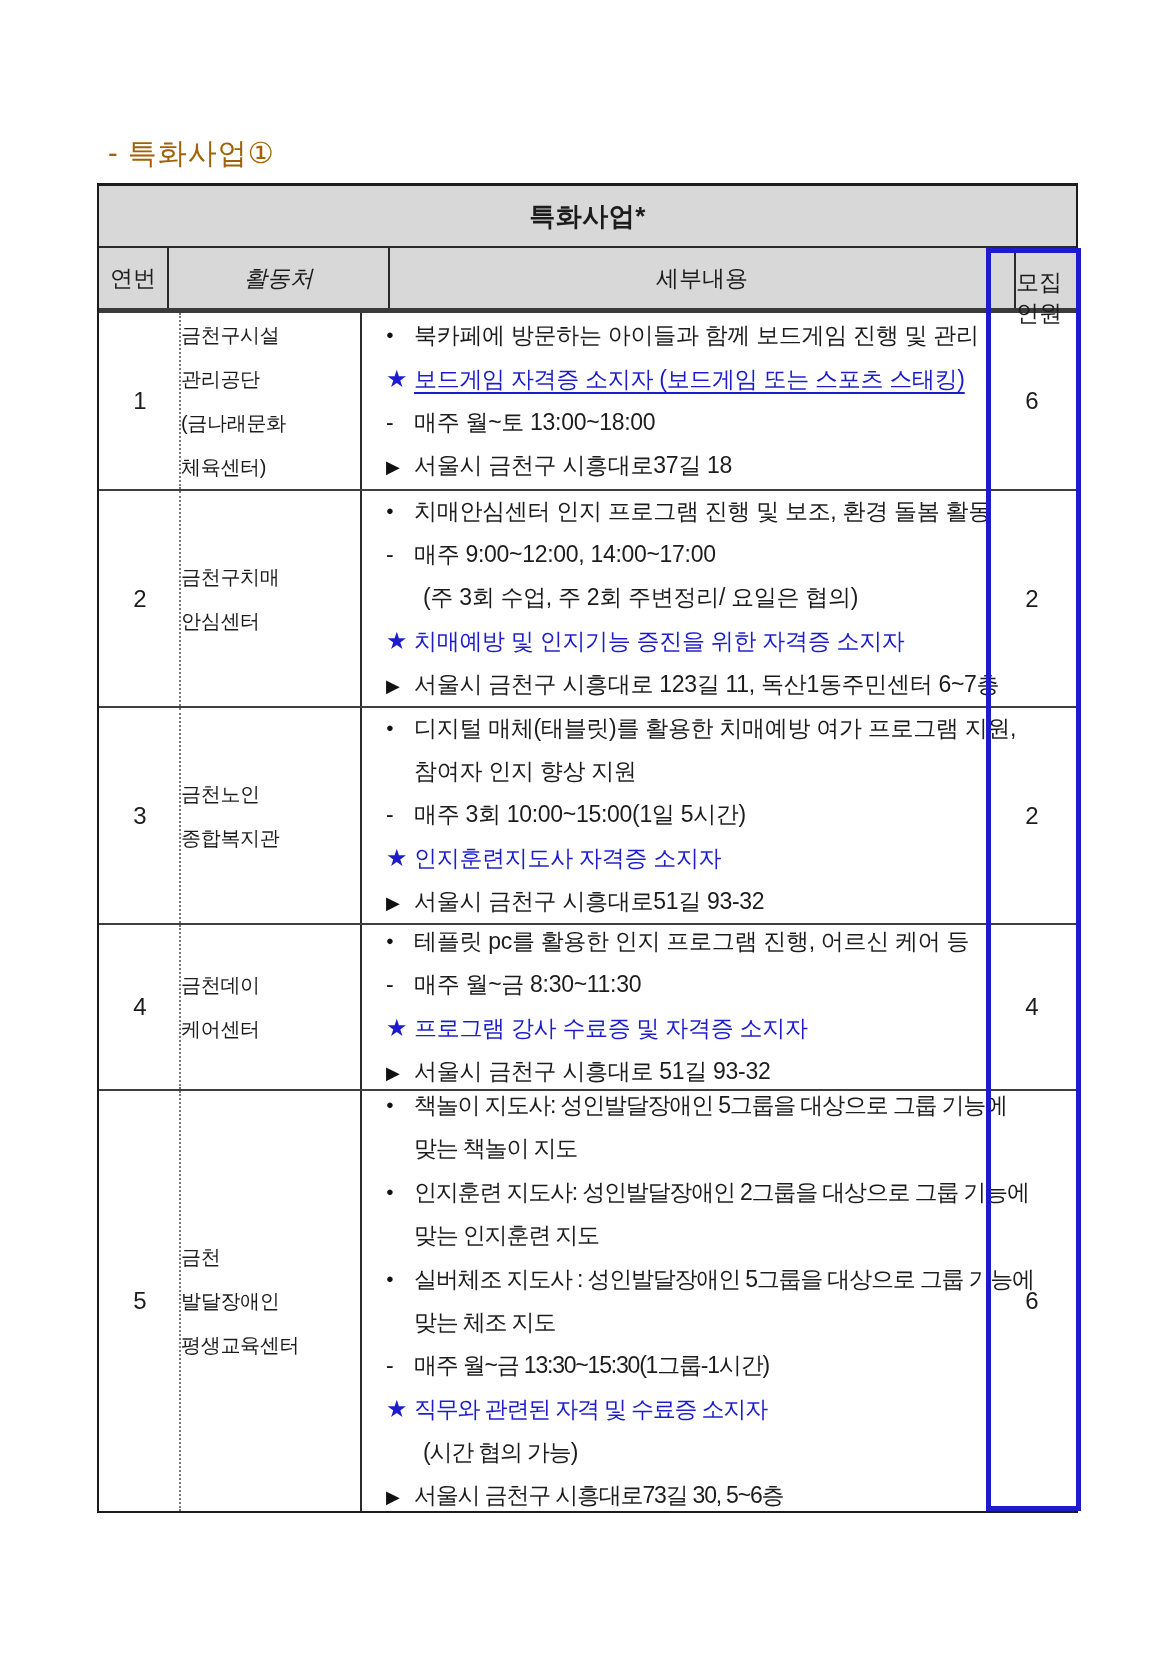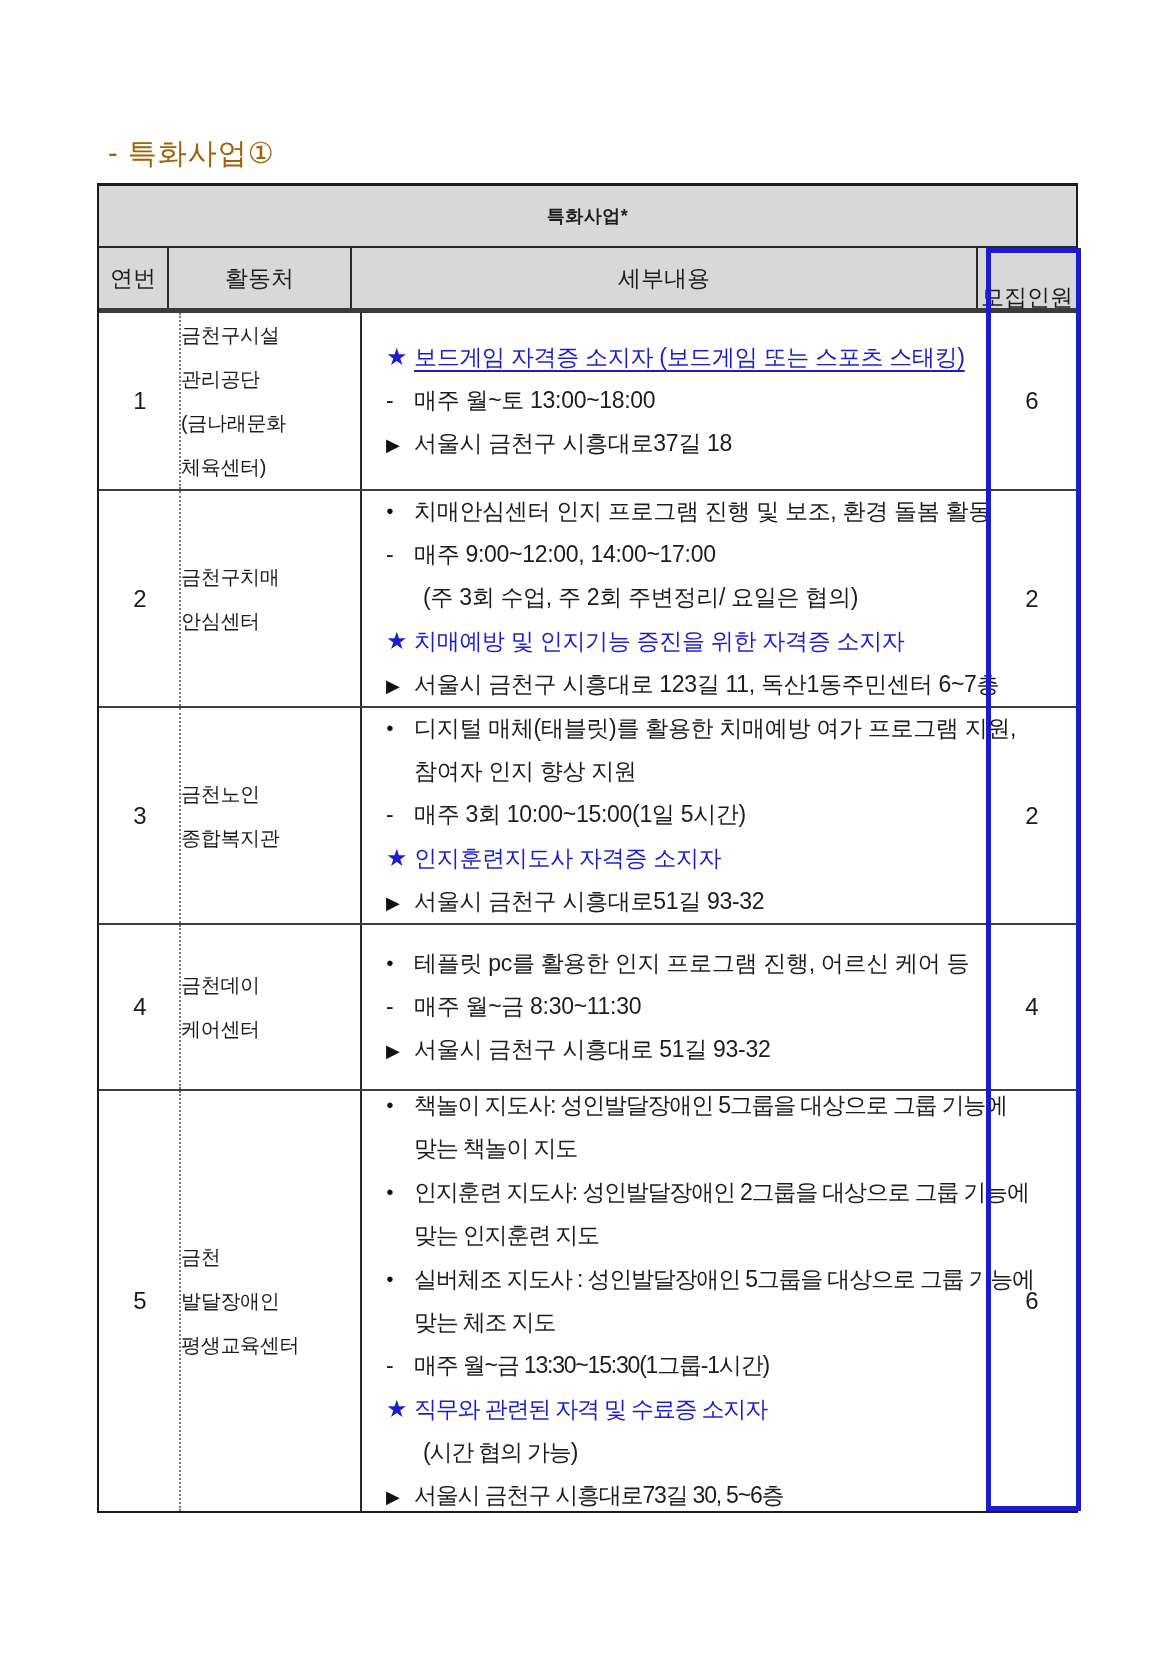--- a/index.html
+++ b/index.html
@@ -15,32 +15,32 @@
   }
   .table-wrap {
     position: absolute; left: 97px; top: 183px; width: 981px;
     border: 3px solid #1c1c1c; border-left-width: 2px; border-right-width: 2px; border-bottom-width: 2px;
     background: #fff;
   }
   .title-row {
     height: 62px; background: #d8d8d8;
     display: flex; align-items: center; justify-content: center;
     border-bottom: 2px solid #2a2a2a;
-    font-weight: bold; font-size: 18px; letter-spacing: 0.5px;
+    font-weight: bold; font-size: 26px; letter-spacing: 0.5px;
   }
   .header-row {
     height: 65px; background: #d8d8d8; display: flex;
     border-bottom: 5px solid #3b3b3b;
     font-size: 23px;
   }
   .header-row .hcell {
     display: flex; align-items: center; justify-content: center;
   }
   .hc-no      { width: 70px;  border-right: 2px solid #2a2a2a; }
-  .hc-place   { width: 183px; border-right: 2px solid #2a2a2a; }
+  .hc-place   { width: 221px; border-right: 2px solid #2a2a2a; font-style: italic; }
   .hc-detail  { width: 626px; border-right: 2px solid #2a2a2a; }
   .hc-recruit { flex: 1; margin-top: 39px; }
 
   .trow { display: flex; border-bottom: 2px solid #3f3f3f; background: #fff; }
   .trow:last-child { border-bottom: none; }
   #rows-container .trow:nth-child(1) { height: 178px; }
   #rows-container .trow:nth-child(2) { height: 217px; }
   #rows-container .trow:nth-child(3) { height: 217px; }
   #rows-container .trow:nth-child(4) { height: 166px; }
   #rows-container .trow:nth-child(5) { height: 420px; }
@@ -104,20 +104,21 @@
   <div id="rows-container">
   <div class="trow">
     <div class="cell cell-no">1</div>
     <div class="cell cell-place">
           <div>금천구시설</div>
           <div>관리공단</div>
           <div>(금나래문화</div>
           <div>체육센터)</div>
         </div>
     <div class="cell cell-detail">
+          <div class="dline"><span class="marker m-bullet">●</span><span class="">북카페에 방문하는 아이들과 함께 보드게임 진행 및 관리</span></div>
           <div class="dline star-line"><span class="marker m-star">★</span><span class="underline">보드게임 자격증 소지자 (보드게임 또는 스포츠 스태킹)</span></div>
           <div class="dline"><span class="marker m-dash">-</span><span class="">매주 월~토 13:00~18:00</span></div>
           <div class="dline"><span class="marker m-arrow">▶</span><span class="">서울시 금천구 시흥대로37길 18</span></div>
         </div>
     <div class="cell cell-recruit">6</div>
   </div>
 
   <div class="trow">
     <div class="cell cell-no">2</div>
     <div class="cell cell-place">
@@ -152,20 +153,21 @@
 
   <div class="trow">
     <div class="cell cell-no">4</div>
     <div class="cell cell-place">
           <div>금천데이</div>
           <div>케어센터</div>
         </div>
     <div class="cell cell-detail">
           <div class="dline"><span class="marker m-bullet">●</span><span class="">테플릿 pc를 활용한 인지 프로그램 진행, 어르신 케어 등</span></div>
           <div class="dline"><span class="marker m-dash">-</span><span class="">매주 월~금 8:30~11:30</span></div>
+          <div class="dline star-line"><span class="marker m-star">★</span><span class="">프로그램 강사 수료증 및 자격증 소지자</span></div>
           <div class="dline"><span class="marker m-arrow">▶</span><span class="">서울시 금천구 시흥대로 51길 93-32</span></div>
         </div>
     <div class="cell cell-recruit">4</div>
   </div>
 
   <div class="trow">
     <div class="cell cell-no">5</div>
     <div class="cell cell-place">
           <div>금천</div>
           <div>발달장애인</div>

